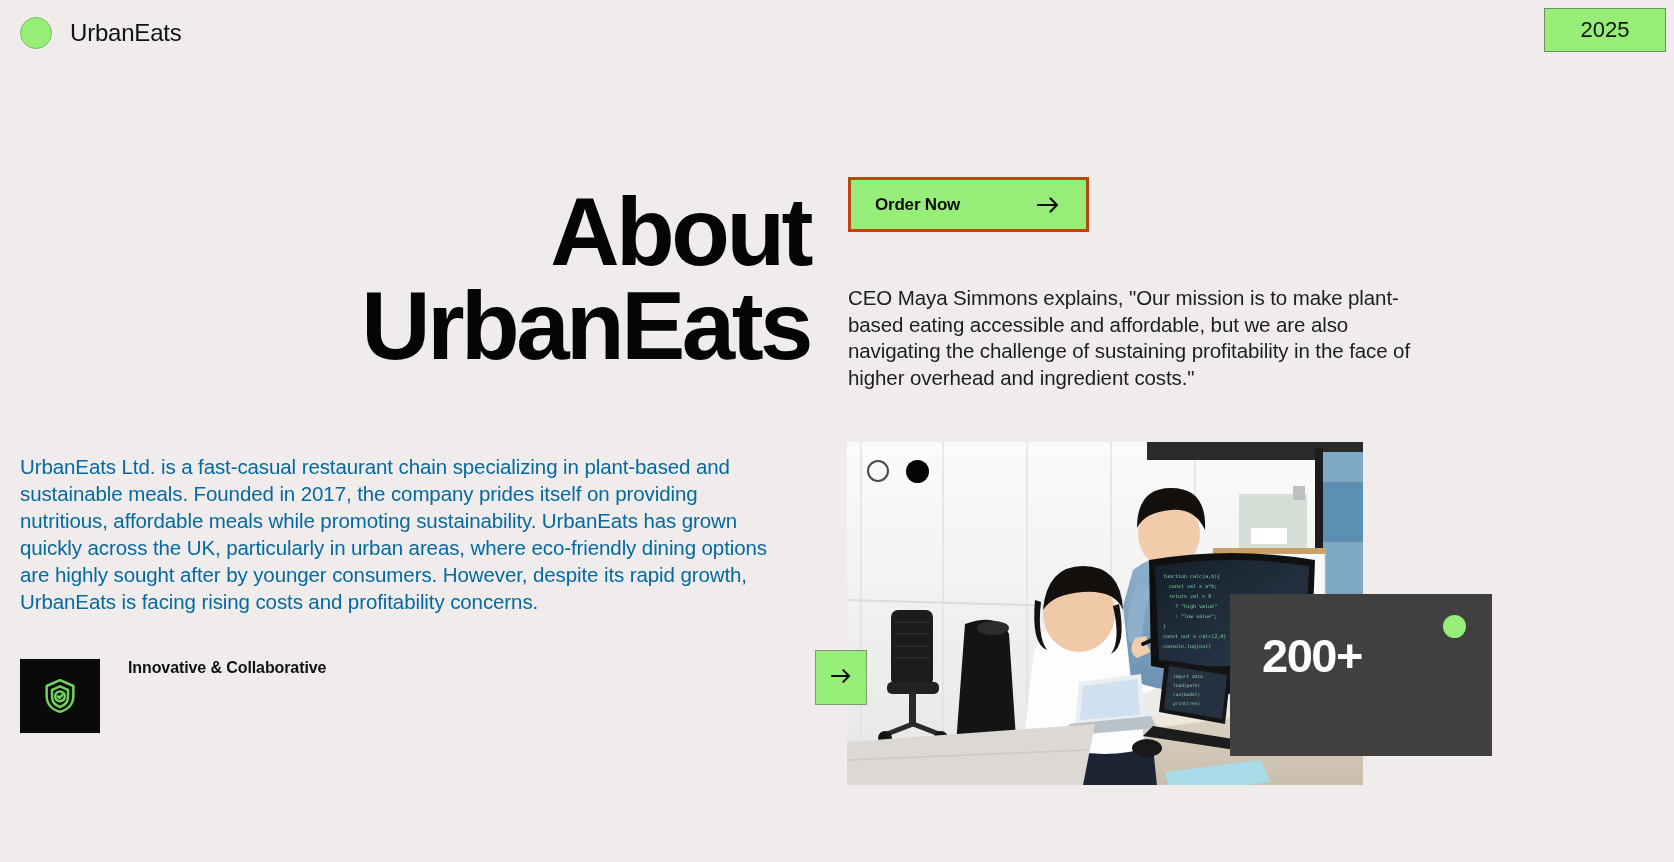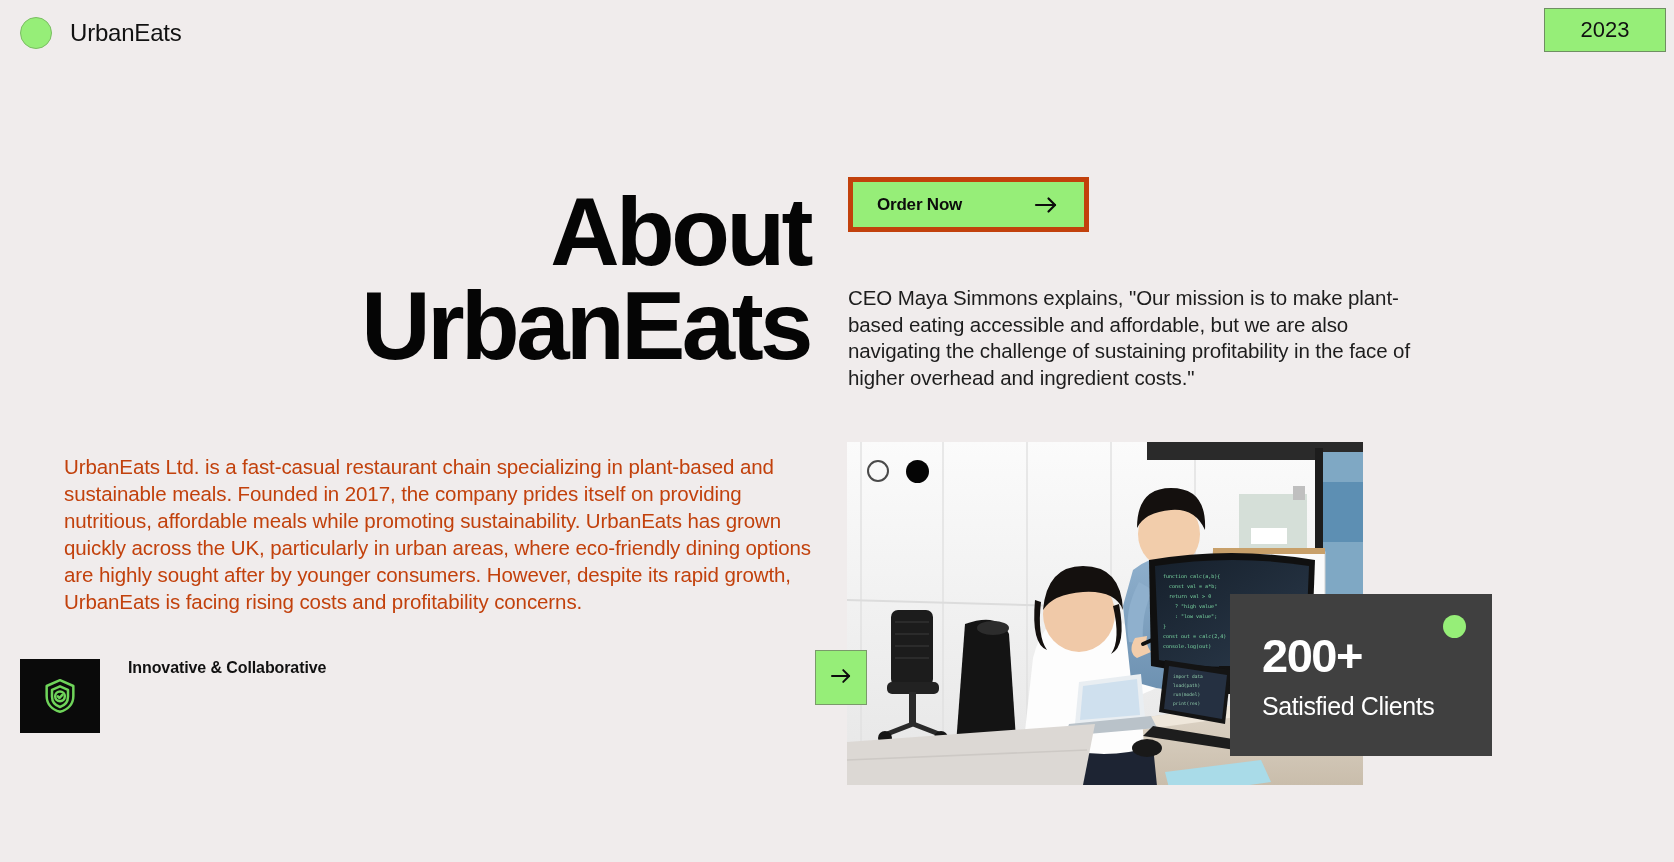--- a/index.html
+++ b/index.html
@@ -82,23 +82,22 @@
     text-align: right;
   }
 
   .headline .line { display: block; }
 
   .body-copy {
     margin-top: 80px;
     width: 760px;
     font-size: 20.5px;
     line-height: 1.32;
-    color: #c2410c;
+    color: #0369a1;
     letter-spacing: -0.1px;
-    margin-left: 44px;
   }
 
   .feature-row {
     margin-top: 44px;
     display: flex;
     align-items: flex-start;
     gap: 28px;
   }
 
   .feature-icon-box {
@@ -126,21 +125,21 @@
     width: 806px;
   }
 
   .order-btn {
     position: absolute;
     left: 0;
     top: 177px;
     width: 241px;
     height: 55px;
     background: #96ee78;
-    border: 5px solid #c2410c;
+    border: 3px solid #c2410c;
     display: flex;
     align-items: center;
     cursor: pointer;
   }
 
   .order-btn-label {
     position: absolute;
     left: 24px;
     font-size: 17px;
     font-weight: 600;
@@ -260,21 +259,21 @@
   }
 </style>
 </head>
 <body>
 
 <div class="topbar">
   <div class="brand">
     <span class="brand-dot"></span>
     <span class="brand-name">UrbanEats</span>
   </div>
-  <div class="year-badge">2023</div>
+  <div class="year-badge">2025</div>
 </div>
 
 <div class="left-col">
   <h1 class="headline">
     <span class="line">About</span>
     <span class="line">UrbanEats</span>
   </h1>
 
   <p class="body-copy">UrbanEats Ltd. is a fast-casual restaurant chain specializing in plant-based and sustainable meals. Founded in 2017, the company prides itself on providing nutritious, affordable meals while promoting sustainability. UrbanEats has grown quickly across the UK, particularly in urban areas, where eco-friendly dining options are highly sought after by younger consumers. However, despite its rapid growth, UrbanEats is facing rising costs and profitability concerns.</p>
 
@@ -443,14 +442,13 @@
         <path d="M3 10h19"></path>
         <path d="M15.5 3.5 22 10l-6.5 6.5"></path>
       </svg>
     </span>
   </div>
 </div>
 
 <div class="stat-card">
   <span class="stat-dot"></span>
   <div class="stat-value">200+</div>
-  <div class="stat-label">Satisfied Clients</div>
 </div>
 
 </body></html>

